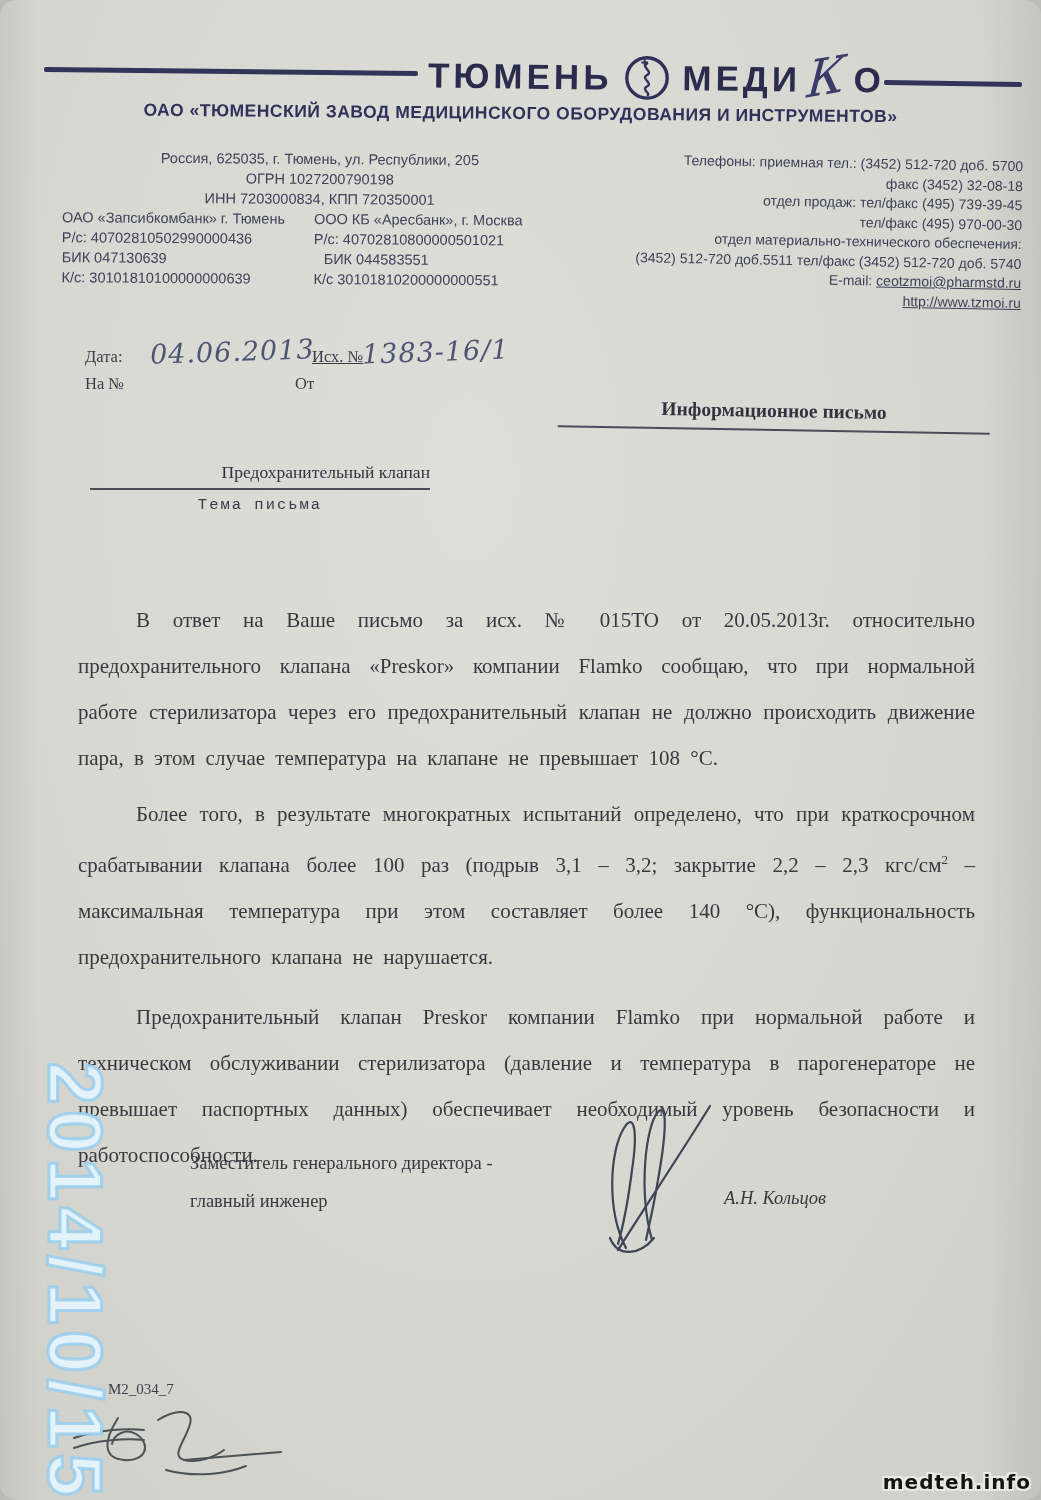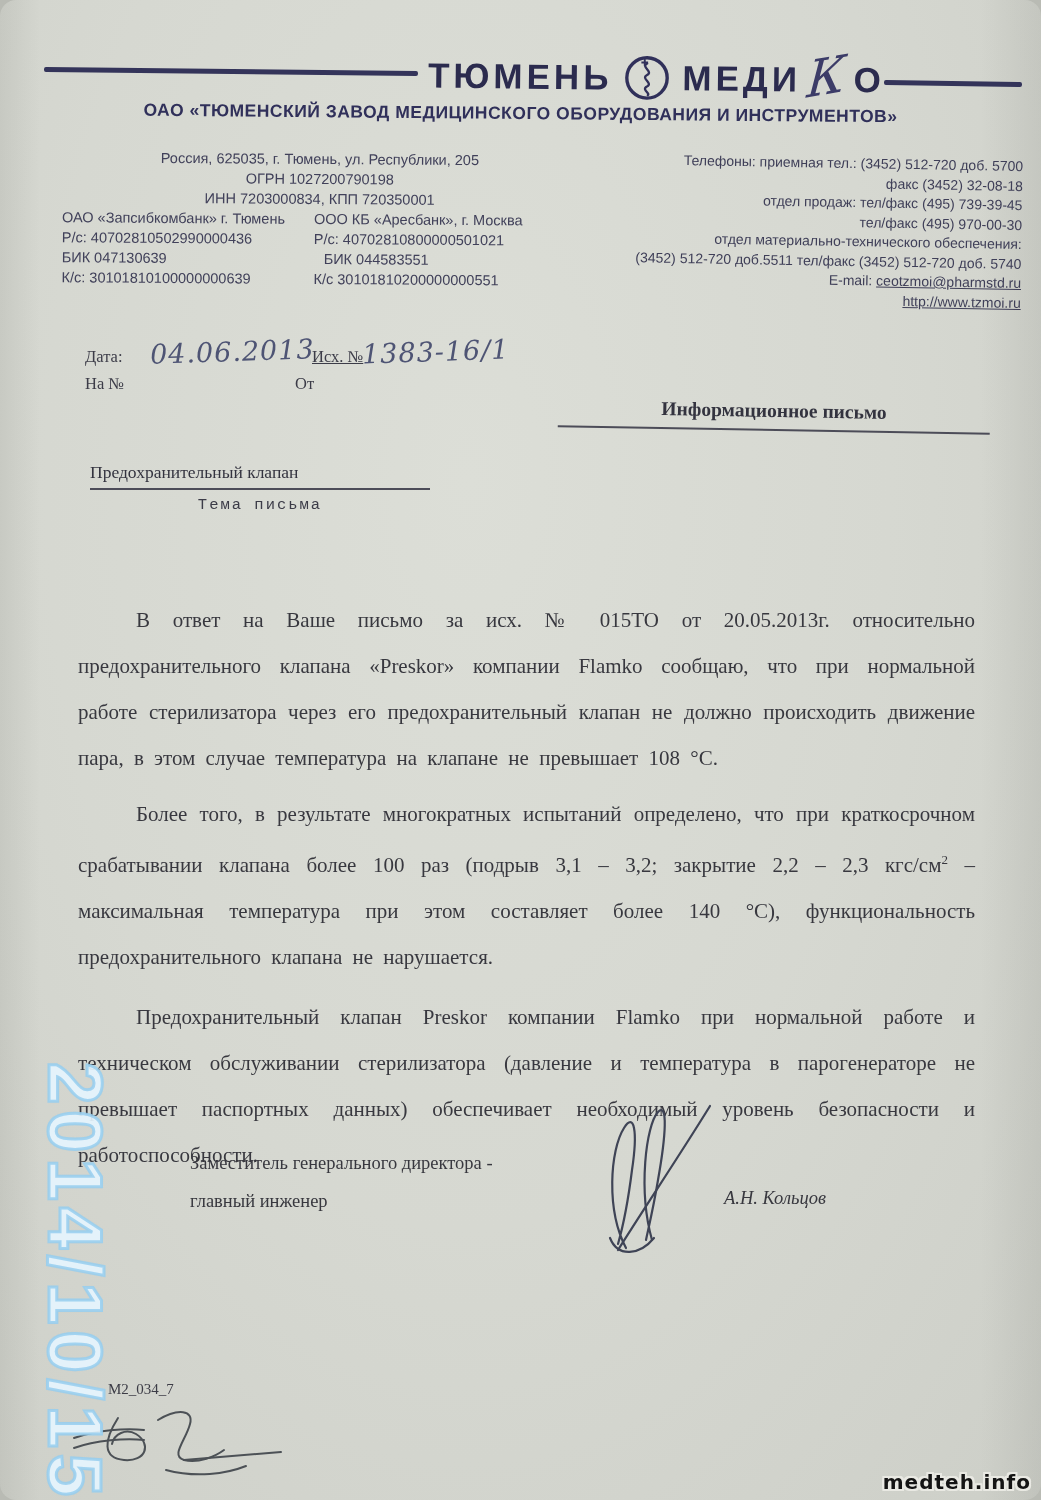--- a/index.html
+++ b/index.html
@@ -34,21 +34,21 @@
   .contacts{width:460px;text-align:right;font-size:14px;line-height:19.5px;color:#3f3f58;transform:rotate(1deg);}
   .underlined{text-decoration:underline;}
   
   .serif{font-family:"Liberation Serif",serif;}
   .meta-label{font-size:16.5px;color:#3c3c48;}
   .handwriting{font-family:"DejaVu Serif",serif;font-style:italic;font-size:27px;color:#4e5474;
     letter-spacing:1px;transform:rotate(-2deg);white-space:nowrap;}
   
   .doc-type{width:432px;text-align:center;font-family:"Liberation Serif",serif;font-weight:bold;
     font-size:19.5px;color:#33333f;border-bottom:2px solid #4c4c58;padding-bottom:7px;transform:rotate(1deg);}
-  .subject{width:340px;text-align:left;font-family:"Liberation Serif",serif;font-size:17.5px;
+  .subject{width:340px;text-align:right;font-family:"Liberation Serif",serif;font-size:17.5px;
     color:#33333f;border-bottom:2px solid #4c4c58;padding-bottom:5px;}
   .subject-caption{width:340px;text-align:center;font-family:"Liberation Mono",monospace;
     font-size:15.5px;letter-spacing:2px;color:#3c3c48;}
   
   .letter-body{width:897px;font-family:"Liberation Serif",serif;font-size:21px;line-height:46px;
     text-align:justify;color:#38383f;}
   .letter-body p{margin:0 0 10px 0;text-indent:58px;word-spacing:5px;}
   sup{font-size:13px;}
   
   .sig-pos{font-family:"Liberation Serif",serif;font-size:18.5px;line-height:38px;color:#38383f;}

